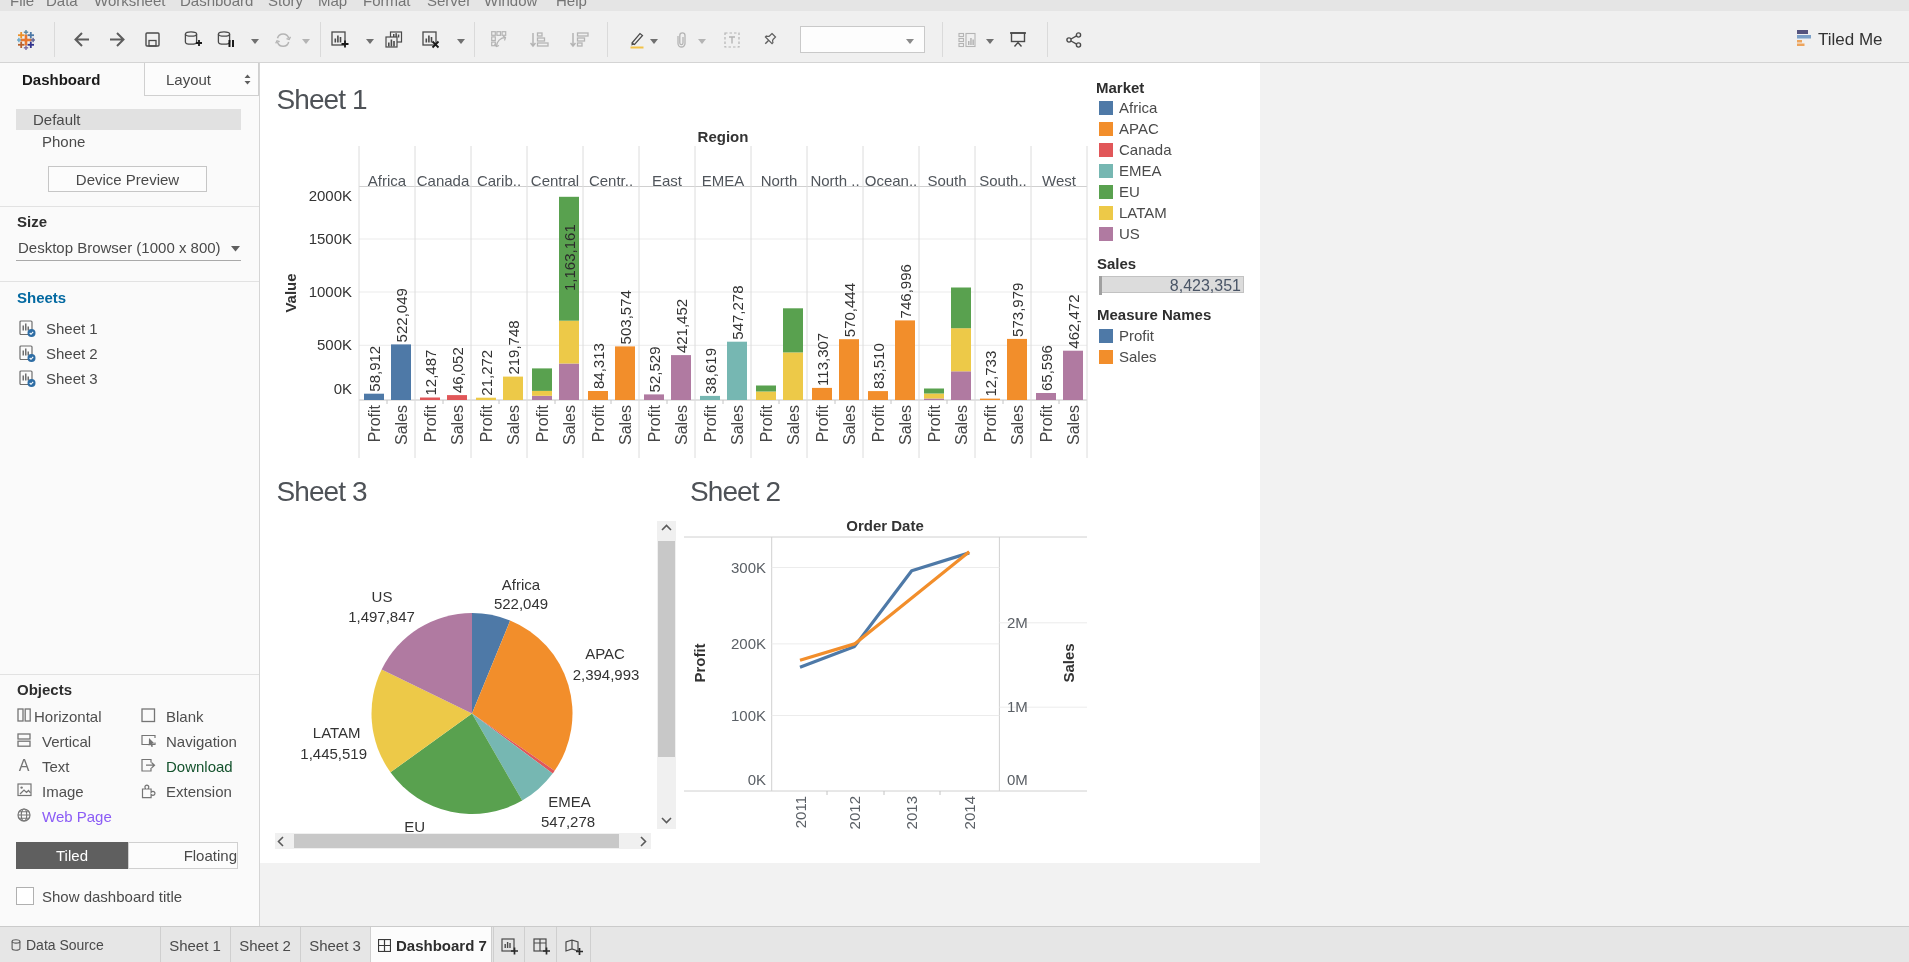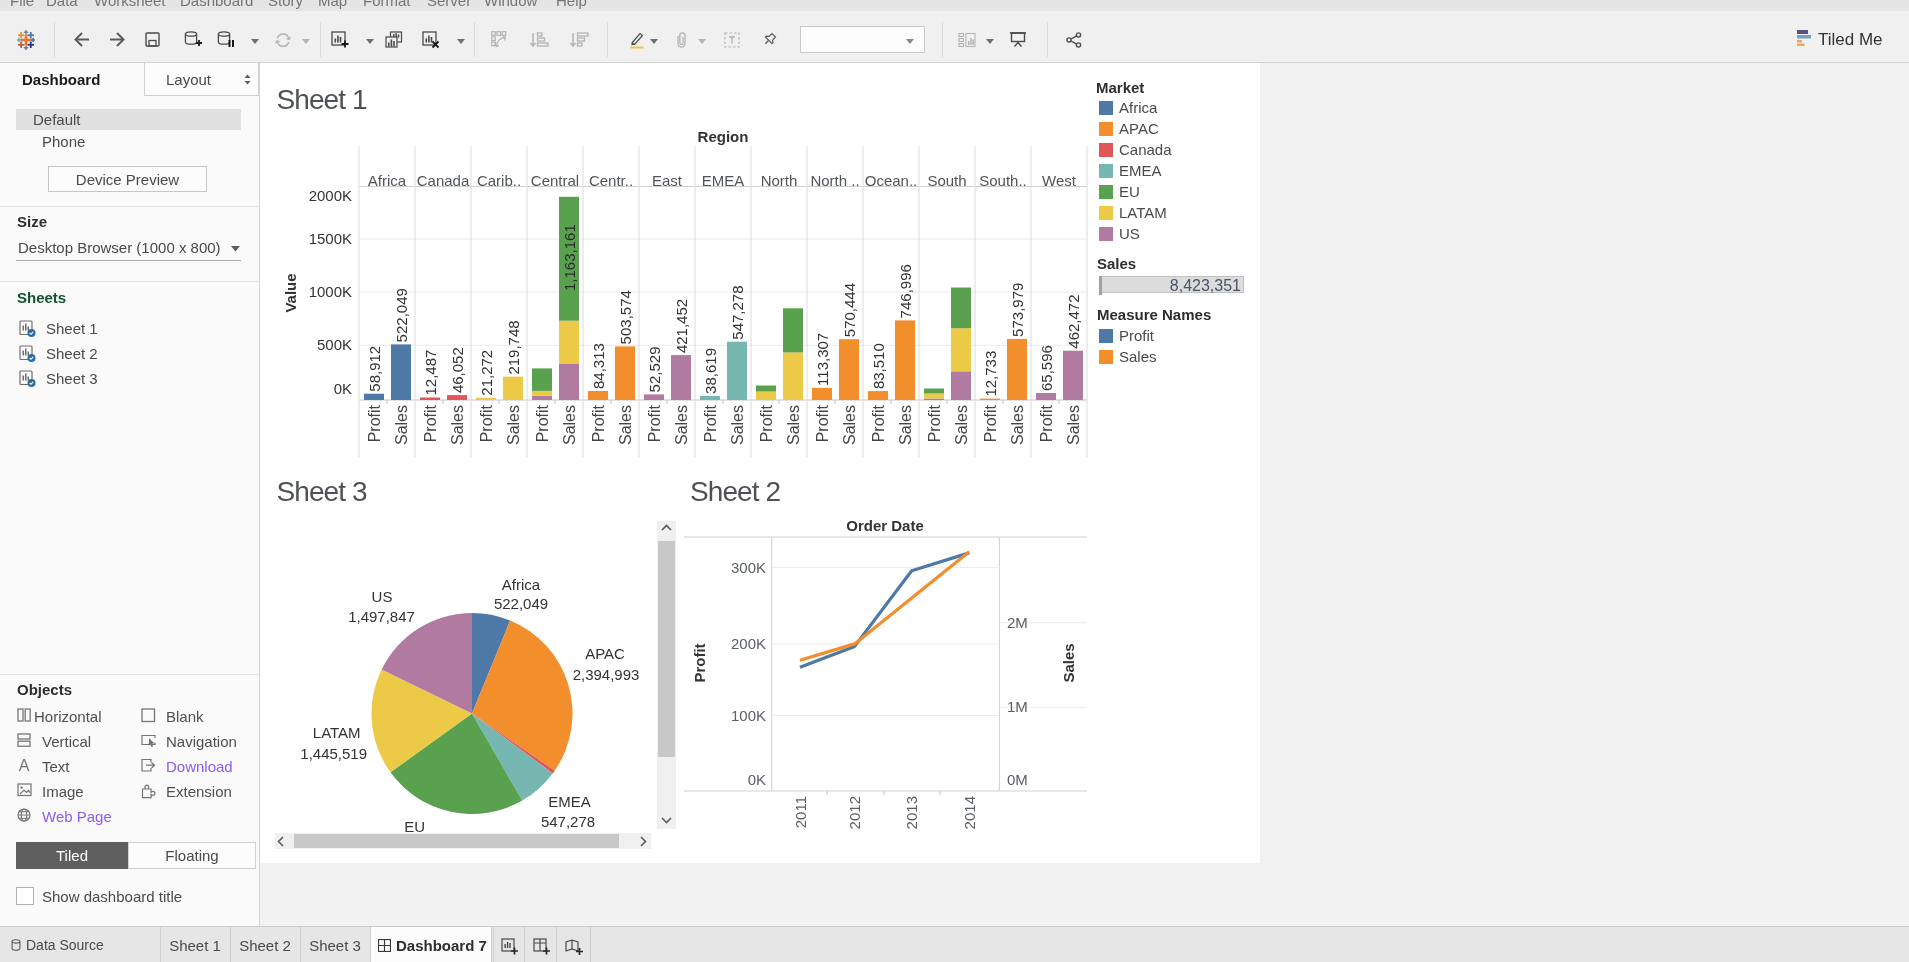--- a/index.html
+++ b/index.html
@@ -210,21 +210,21 @@
     <div class="abs" style="left:42px;top:70px;font-size:15px;color:#4a4a4a">Phone</div>
     <div class="abs" style="left:48px;top:103px;width:159px;height:26px;background:#fcfcfc;border:1px solid #c6c6c6;text-align:center;line-height:25px;font-size:15px;color:#4a4a4a">Device Preview</div>
     <div class="abs" style="left:0;top:143px;width:259px;height:1px;background:#e2e2e2"></div>
     <div class="abs" style="left:17px;top:150px;font-size:15px;font-weight:bold;color:#2e2e2e">Size</div>
     <div class="abs" style="left:18px;top:176px;font-size:15px;color:#4a4a4a">Desktop Browser (1000 x 800)</div>
     <svg class="abs" style="left:231px;top:183px" width="9" height="6">
       <path d="M0 0 L9 0 L4.5 5.5 Z" fill="#5f5f5f"></path>
     </svg>
     <div class="abs" style="left:16px;top:197px;width:225px;height:1px;background:#a9a9a9"></div>
     <div class="abs" style="left:0;top:218px;width:259px;height:1px;background:#e2e2e2"></div>
-    <div class="abs" style="left:17px;top:226px;font-size:15px;font-weight:bold;color:#14532d">Sheets</div>
+    <div class="abs" style="left:17px;top:226px;font-size:15px;font-weight:bold;color:#0369a1">Sheets</div>
     <svg class="abs" style="left:19px;top:257px" width="17" height="18">
       <rect x="1" y="1" width="12" height="13.5" rx="1" stroke="#6e6e6e" fill="#fafafa" stroke-width="1.2"></rect>
       <rect x="3.5" y="5.5" width="1.5" height="5" fill="#6e6e6e"></rect>
       <rect x="6" y="3.5" width="1.5" height="7" fill="#6e6e6e"></rect>
       <rect x="8.5" y="6.5" width="1.5" height="4" fill="#6e6e6e"></rect>
       <circle cx="12.5" cy="13" r="4" fill="#2e6da4"></circle>
       <path d="M10.7 13 l1.3 1.3 l2.2 -2.4" stroke="#fff" stroke-width="1.1" fill="none"></path>
     </svg>
     <div class="abs" style="left:46px;top:257px;font-size:15px;color:#4a4a4a">Sheet 1</div>
     <svg class="abs" style="left:19px;top:282px" width="17" height="18">
@@ -279,27 +279,27 @@
     <div class="abs" style="left:166px;top:645px;font-size:15px;color:#4f4f4f">Blank</div>
     <svg class="abs" style="left:141px;top:670px" width="15" height="15" viewBox="0 0 15 15">
       <path d="M14 9.5 V11.5 H1 V2.5 H14 V5" stroke="#757575" fill="none" stroke-width="1.2"></path>
       <path d="M8 5 L13.5 10.5 L11 10.8 L12 13.5 L10.5 14 L9.3 11.3 L7.8 13 Z" fill="#757575" stroke="none"></path>
     </svg>
     <div class="abs" style="left:166px;top:670px;font-size:15px;color:#4f4f4f">Navigation</div>
     <svg class="abs" style="left:141px;top:695px" width="15" height="15" viewBox="0 0 15 15">
       <path d="M10 4.5 V1.5 H1 V13 H10 V10" stroke="#757575" fill="none" stroke-width="1.2"></path>
       <path d="M5 7.2 H13 M10.5 4.5 L13.5 7.2 L10.5 10" stroke="#757575" fill="none" stroke-width="1.2"></path>
     </svg>
-    <div class="abs" style="left:166px;top:695px;font-size:15px;color:#8b5cf6">Download</div>
+    <div class="abs" style="left:166px;top:695px;font-size:15px;color:#14532d">Download</div>
     <svg class="abs" style="left:141px;top:720px" width="15" height="16" viewBox="0 0 15 16">
       <path d="M1.5 6 H4.9 C4.2 5.4 3.9 4.8 3.9 4.1 A1.95 1.95 0 1 1 7.8 4.1 C7.8 4.8 7.5 5.4 6.8 6 H10.1 V9.4 C10.7 8.7 11.3 8.4 12 8.4 A1.95 1.95 0 1 1 12 12.3 C11.3 12.3 10.7 12 10.1 11.3 V14.6 H1.5 Z" stroke="#757575" fill="none" stroke-width="1.2"></path>
     </svg>
     <div class="abs" style="left:166px;top:720px;font-size:15px;color:#4f4f4f">Extension</div>
     <div class="abs" style="left:16px;top:779px;width:112px;height:27px;background:#5f5f5f;color:#fff;text-align:center;line-height:27px;font-size:15px">Tiled</div>
-    <div class="abs" style="left:128px;top:779px;width:128px;height:27px;background:#fcfcfc;border:1px solid #d0d0d0;color:#4a4a4a;text-align:center;line-height:25px;font-size:15px">Floating</div>
+    <div class="abs" style="left:128px;top:779px;width:110px;height:27px;background:#fcfcfc;border:1px solid #d0d0d0;color:#4a4a4a;text-align:right;line-height:25px;font-size:15px">Floating</div>
     <div class="abs" style="left:16px;top:824px;width:18px;height:18px;background:#fff;border:1px solid #b0b0b0"></div>
     <div class="abs" style="left:42px;top:825px;font-size:15px;color:#4a4a4a">Show dashboard title</div>
   </div>
 <div id="canvas">
     <div class="abs" style="left:16.5px;top:21px;font-size:28px;color:#4e5257;letter-spacing:-0.9px">Sheet 1</div>
     <div class="abs" style="left:16.5px;top:413px;font-size:28px;color:#4e5257;letter-spacing:-0.9px">Sheet 3</div>
     <div class="abs" style="left:430px;top:413px;font-size:28px;color:#4e5257;letter-spacing:-0.9px">Sheet 2</div>
     <svg class="abs" style="left:0;top:0" width="1000" height="800">
       <line x1="99" y1="123.5" x2="827" y2="123.5" stroke="#d0d0d0"></line>
       <line x1="99" y1="337.0" x2="827" y2="337.0" stroke="#c4c4c4"></line>

